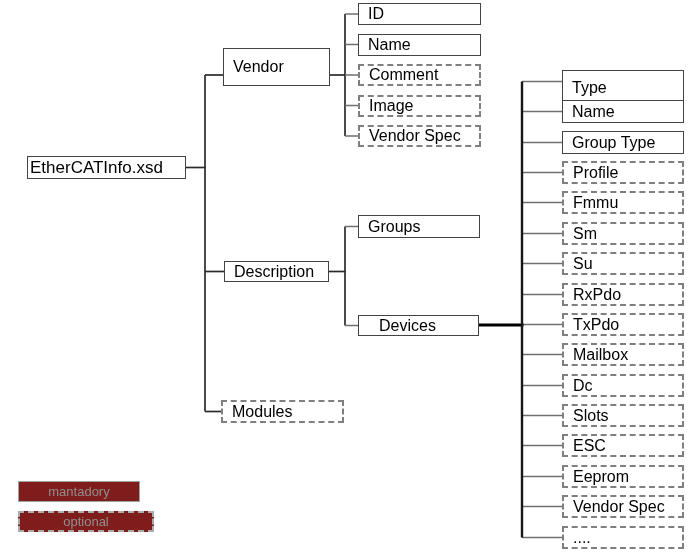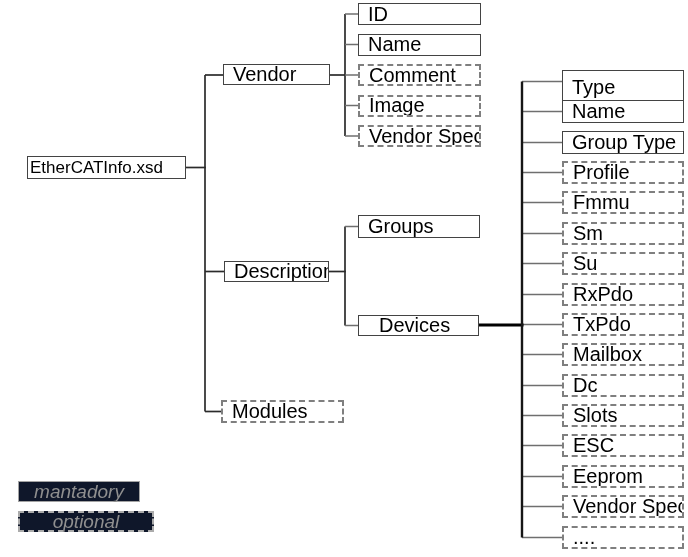--- a/index.html
+++ b/index.html
@@ -10,46 +10,45 @@
     font-family:"Liberation Sans", sans-serif;
     overflow:hidden;
   }
   svg.wires{position:absolute;left:0;top:0;width:688px;height:557px;}
   .node{
     position:absolute;
     box-sizing:border-box;
     background:#ffffff;
     border:1.5px solid #434343;
     color:#000000;
-    font-size:20px;
+    font-size:16px;
     display:flex;
     align-items:center;
     padding-left:9px;
     white-space:nowrap;
     overflow:hidden;
   }
   .node.opt{
     border:2px dashed #7f7f7f;
   }
   .node.root{
     font-size:17px;
     padding-left:2px;
   }
   .legend-box{
     position:absolute;
     box-sizing:border-box;
-    background:#0f172a;
+    background:#7f1d1d;
     border:1.5px solid #a3a3a3;
     color:#8f8f8f;
-    font-size:19px;
+    font-size:13px;
     display:flex;
     align-items:center;
     justify-content:center;
     white-space:nowrap;
-    font-style:italic;
   }
   .legend-box.opt{
     border:2px dashed #ababab;
   }
 </style>
 </head>
 <body>
 
 <div id="canvas">
 
@@ -94,21 +93,21 @@
       <line x1="522" y1="506.5" x2="563" y2="506.5"></line>
       <line x1="522" y1="537.5" x2="563" y2="537.5"></line>
     </g>
 
     <line x1="479" y1="325" x2="523.5" y2="325" stroke="#000000" stroke-width="3"></line>
     <line x1="522" y1="81.5" x2="522" y2="537.5" stroke="#161616" stroke-width="2.4"></line>
   </svg>
 
   <div class="node root" style="left:27px;top:156px;width:159px;height:23px;">EtherCATInfo.xsd</div>
 
-  <div class="node" style="left:223px;top:64px;width:107px;height:21px;">Vendor</div>
+  <div class="node" style="left:223px;top:48px;width:107px;height:38px;">Vendor</div>
   <div class="node" style="left:224px;top:261px;width:105px;height:21px;">Description</div>
   <div class="node opt" style="left:221px;top:400px;width:123px;height:23px;">Modules</div>
 
   <div class="node" style="left:358px;top:3px;width:123px;height:22px;">ID</div>
   <div class="node" style="left:358px;top:33.5px;width:123px;height:22px;">Name</div>
   <div class="node opt" style="left:358px;top:64px;width:123px;height:22px;">Comment</div>
   <div class="node opt" style="left:358px;top:94.5px;width:123px;height:22px;">Image</div>
   <div class="node opt" style="left:358px;top:125px;width:123px;height:22px;">Vendor Spec</div>
 
   <div class="node" style="left:358px;top:215px;width:122px;height:23px;">Groups</div>

